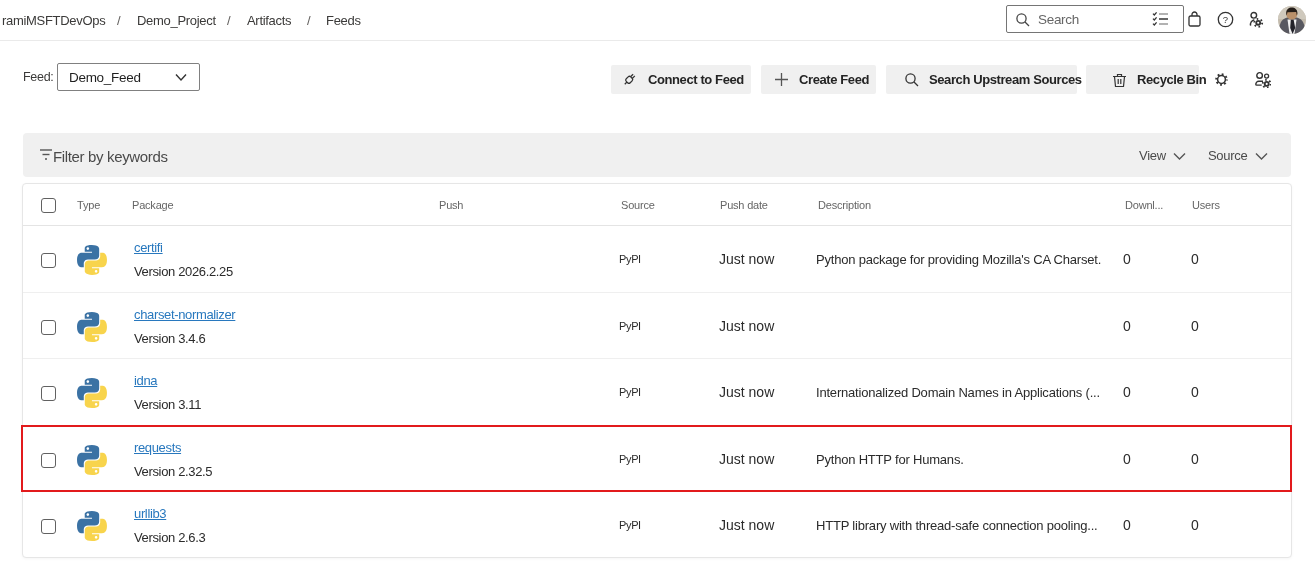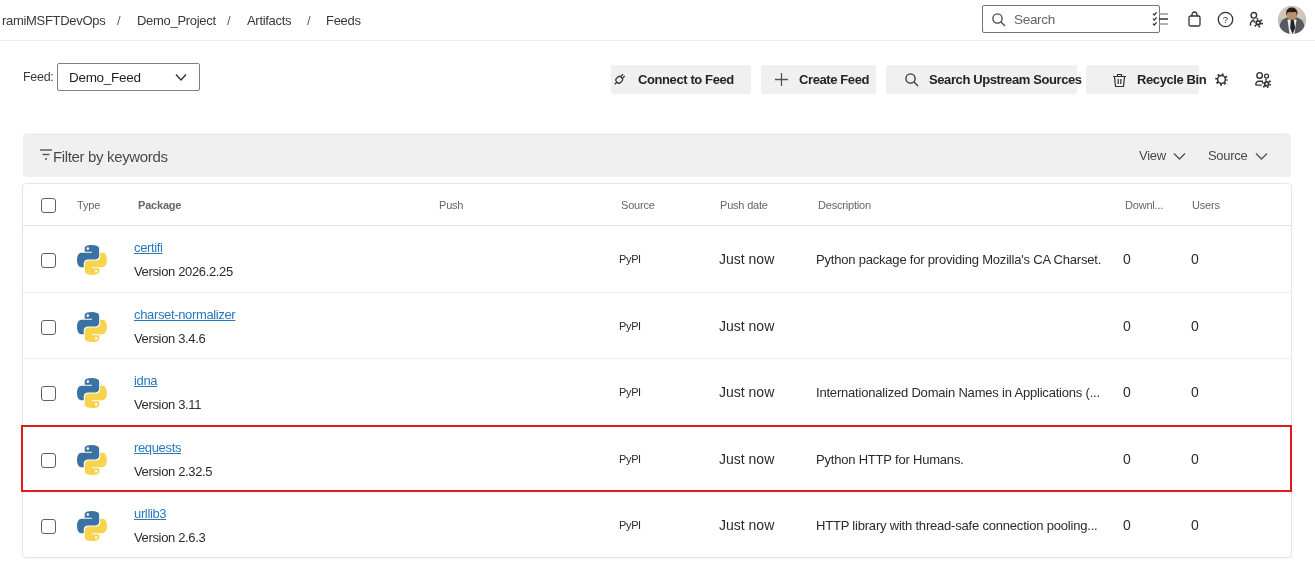--- a/index.html
+++ b/index.html
@@ -2,21 +2,21 @@
 <html><head>
 <meta charset="utf-8">
 <style>
 * { margin:0; padding:0; box-sizing:border-box; }
 html,body { width:1315px; height:572px; background:#fff; font-family:"Liberation Sans",sans-serif; overflow:hidden; }
 .abs { position:absolute; }
 
 #topbar { position:absolute; left:0; top:0; width:1315px; height:41px; background:#fff; border-bottom:1px solid #eaeaea; }
 .crumb { position:absolute; top:13px; font-size:13px; letter-spacing:-0.3px; color:#3b3a39; white-space:nowrap; }
 .slash { color:#605e5c; }
-#searchbox { position:absolute; left:982px; top:5px; width:178px; height:28px; border:1px solid #757575; border-radius:2px; background:#fff; }
+#searchbox { position:absolute; left:1006px; top:5px; width:178px; height:28px; border:1px solid #757575; border-radius:2px; background:#fff; }
 #searchbox .ph { position:absolute; left:31px; top:6px; font-size:13.5px; letter-spacing:-0.3px; color:#666; }
 .topicon { position:absolute; top:11px; width:17px; height:17px; }
 
 #feedlabel { position:absolute; left:23px; top:70px; font-size:12.5px; letter-spacing:-0.3px; color:#3b3a39; }
 #feeddd { position:absolute; left:57px; top:63px; width:143px; height:28px; border:1px solid #808080; border-radius:2px; background:#fff; }
 #feeddd .txt { position:absolute; left:11px; top:6px; font-size:13.5px; letter-spacing:-0.3px; color:#1f1f1f; }
 .btn { position:absolute; top:65px; height:29px; background:#f0f0f0; border-radius:2px; display:flex; align-items:center; font-size:13px; letter-spacing:-0.4px; font-weight:bold; color:#242424; white-space:nowrap; }
 .btn svg { flex:0 0 auto; }
 
 #filterbar { position:absolute; left:23px; top:133px; width:1268px; height:44px; background:#f0f0f0; border-radius:4px; }
@@ -102,21 +102,21 @@
 </div>
 
 <span id="feedlabel">Feed:</span>
 <div id="feeddd">
   <span class="txt">Demo_Feed</span>
   <svg style="position:absolute;right:12px;top:9px;" width="12" height="9" viewBox="0 0 12 9">
       <path d="M1 1.5 6 7l5-5.5" fill="none" stroke="#333" stroke-width="1.4"></path>
     </svg>
 </div>
 
-<div class="btn" style="left:611px; width:140px; ">
+<div class="btn" style="left:611px; width:140px; padding-left:10px;">
   <svg width="17" height="17" viewBox="0 0 17 17" style="margin-right:10px;">
     <g transform="rotate(-45 8.5 8.5)">
       <rect x="4.9" y="5.7" width="6.3" height="5.6" rx="1.8" fill="none" stroke="#333" stroke-width="1.25"></rect>
       <line x1="11.2" y1="7.3" x2="14.8" y2="7.3" stroke="#333" stroke-width="1.25"></line>
       <line x1="11.2" y1="9.7" x2="14.8" y2="9.7" stroke="#333" stroke-width="1.25"></line>
       <line x1="1.8" y1="8.5" x2="4.9" y2="8.5" stroke="#333" stroke-width="1.25"></line>
     </g>
   </svg>
   Connect to Feed
 </div>
@@ -170,21 +170,21 @@
   <span class="ddlabel" style="left:1185px;">Source</span>
   <svg style="position:absolute;left:1232px;top:19px;" width="13" height="9" viewBox="0 0 13 9">
       <path d="M1 1.5 6.5 7 12 1.5" fill="none" stroke="#555" stroke-width="1.4"></path>
     </svg>
 </div>
 
 <div id="tbl">
   <div style="position:absolute; left:0; top:0; width:1268px; height:42px; border-bottom:1px solid #e4e4e4;">
     <span class="cb" style="left:18px; top:14px;"></span>
     <span class="hcell" style="left:54px;">Type</span>
-    <span class="hcell" style="left:115px;font-weight:bold;">Package</span>
+    <span class="hcell" style="left:109px;">Package</span>
     <span class="hcell" style="left:416px;">Push</span>
     <span class="hcell" style="left:598px;">Source</span>
     <span class="hcell" style="left:697px;">Push date</span>
     <span class="hcell" style="left:795px;">Description</span>
     <span class="hcell" style="left:1102px;">Downl...</span>
     <span class="hcell" style="left:1169px;">Users</span>
   </div>
 
   <div class="row" style="top:42px; border-top:none;">
     <span class="cb" style="left:18px; top:27px;"></span>

